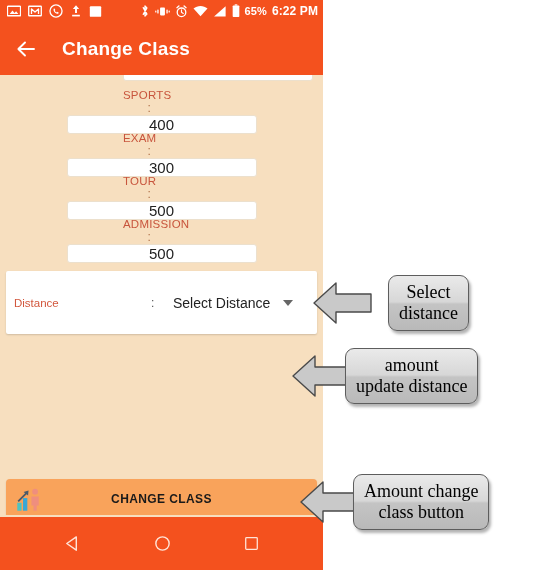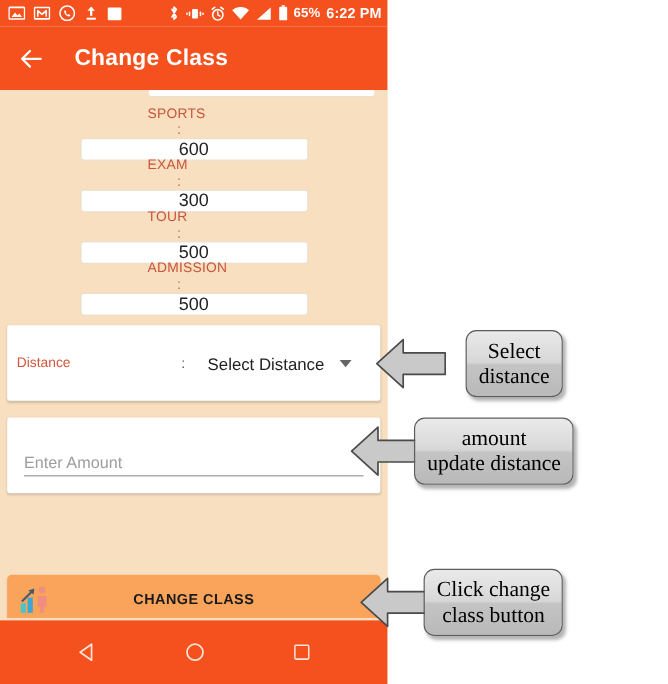--- a/index.html
+++ b/index.html
@@ -316,21 +316,21 @@
     <div id="app-title">Change Class</div>
   </div>
 
   <div id="content">
 
     <div id="partial-row"></div>
 
     <div class="fee-row" style="top:14px">
       <div class="fee-label">SPORTS</div>
       <div class="fee-colon">:</div>
-      <div class="fee-input">600</div>
+      <div class="fee-input">400</div>
     </div>
 
     <div class="fee-row" style="top:57px">
       <div class="fee-label">EXAM</div>
       <div class="fee-colon">:</div>
       <div class="fee-input">300</div>
     </div>
 
     <div class="fee-row" style="top:100px">
       <div class="fee-label">TOUR</div>
@@ -344,23 +344,20 @@
       <div class="fee-input">500</div>
     </div>
 
     <div id="distance-card">
       <div id="distance-label">Distance</div>
       <div id="distance-colon">:</div>
       <div id="distance-value">Select Distance</div>
       <div id="distance-caret"></div>
     </div>
 
-    <div id="amount-card">
-      <input id="amount-input" type="text" placeholder="Enter Amount" style="">
-    </div>
 
     <div id="change-class-button">
       <svg id="change-class-icon" viewBox="0 0 32 32">
         <rect x="3.5" y="20" width="4.6" height="8.5" fill="#4fc3c0"></rect>
         <rect x="9.6" y="15" width="4.6" height="13.5" fill="#3aa7d6"></rect>
         <path d="M4.5 18.5 L13.5 9.5" stroke="#4a5a6a" stroke-width="1.9" fill="none"></path>
         <path d="M15.5 6.8 L15 12.2 L10.2 8.6 Z" fill="#4a5a6a"></path>
         <circle cx="22.5" cy="8.2" r="3.1" fill="#ef8e7e"></circle>
         <path d="M18.6 13.4 h7.8 v9.6 h-2.2 v5.5 h-3.4 v-5.5 h-2.2 z" fill="#ef8e7e"></path>
       </svg>
@@ -399,16 +396,16 @@
     <div>amount</div>
     <div>update distance</div>
   </div>
 </div>
 
 <div class="callout" style="left:299px; top:474px;">
   <svg class="callout-arrow" width="62" height="46" viewBox="0 0 62 46">
     <path d="M61 14 H24 V3 L2 23 L24 43 V32 H61 Z" fill="#c9c9c9" stroke="#4a4a4a" stroke-width="1.4" stroke-linejoin="round"></path>
   </svg>
   <div class="callout-box">
-    <div>Click change</div>
+    <div>Amount change</div>
     <div>class button</div>
   </div>
 </div>
 
 </body></html>

